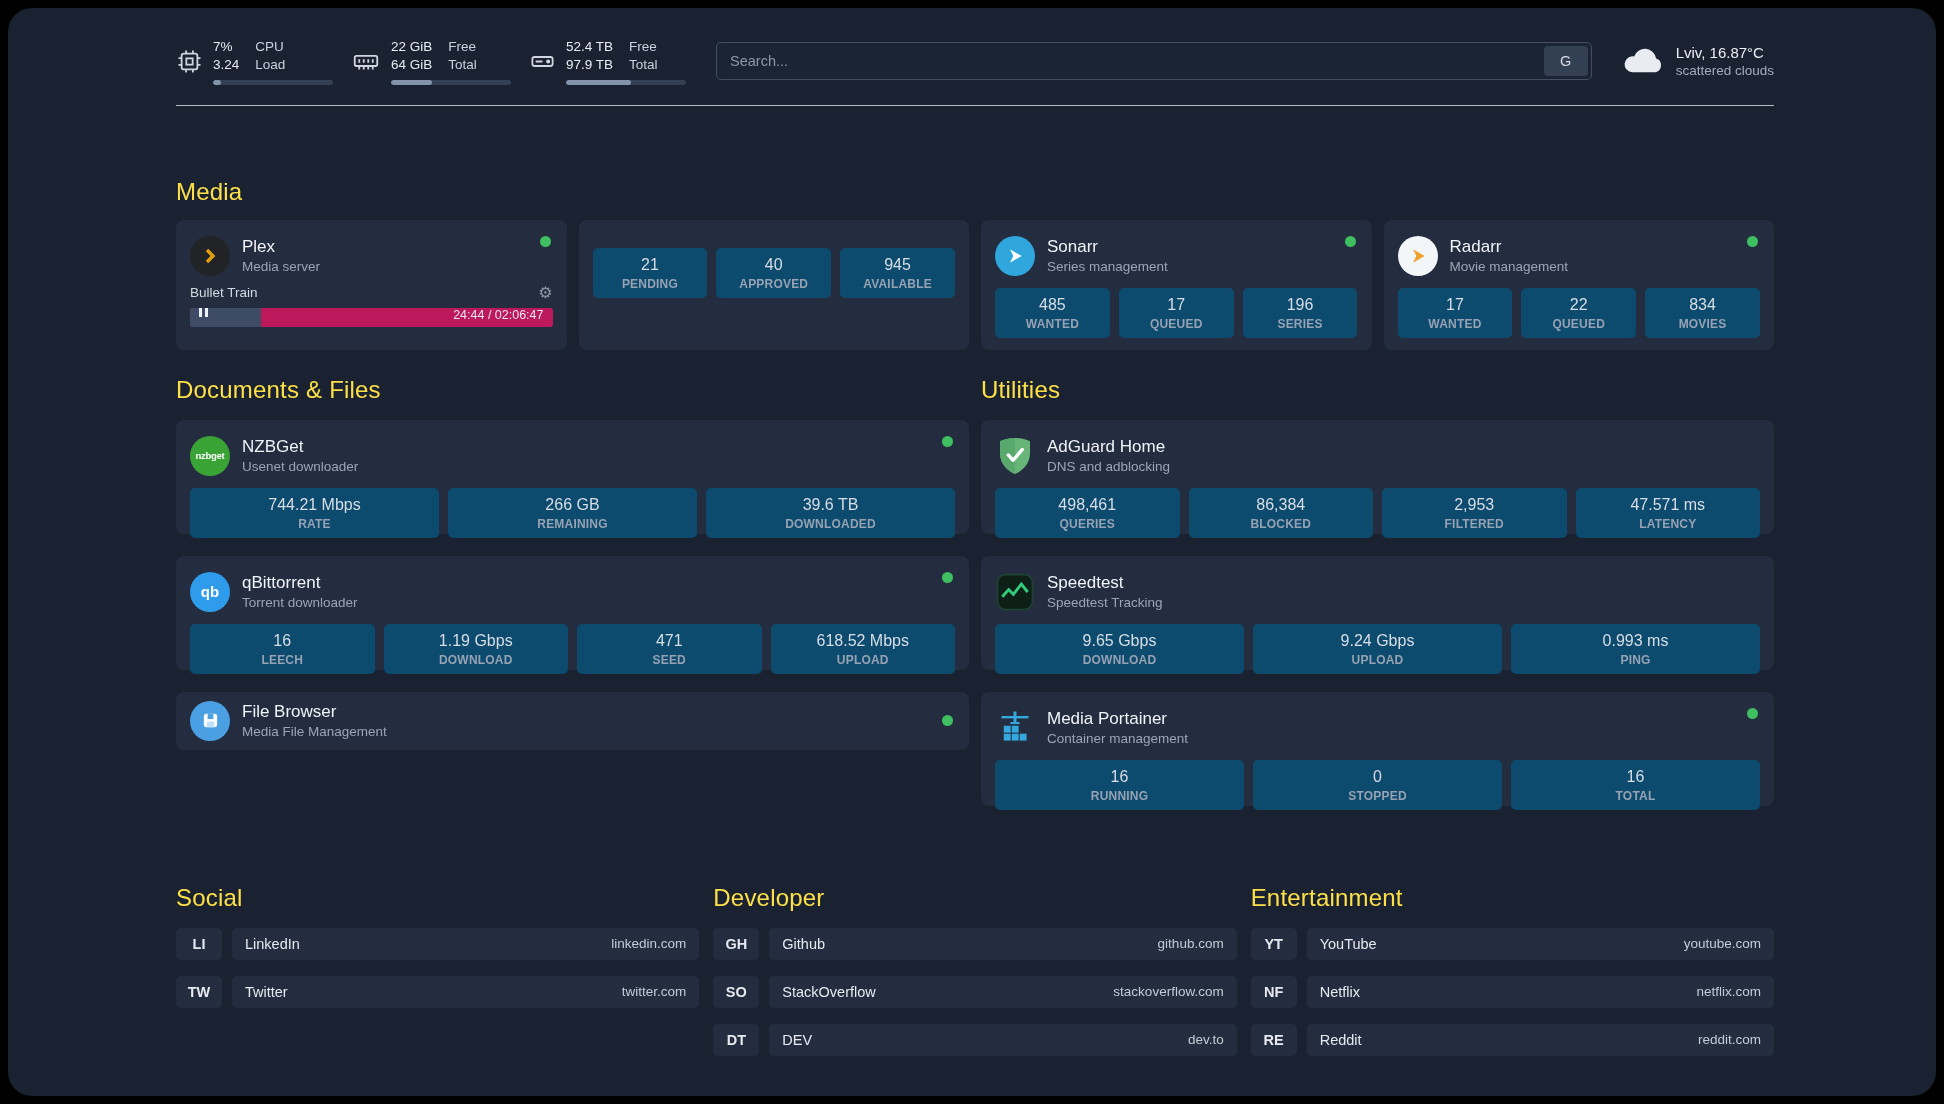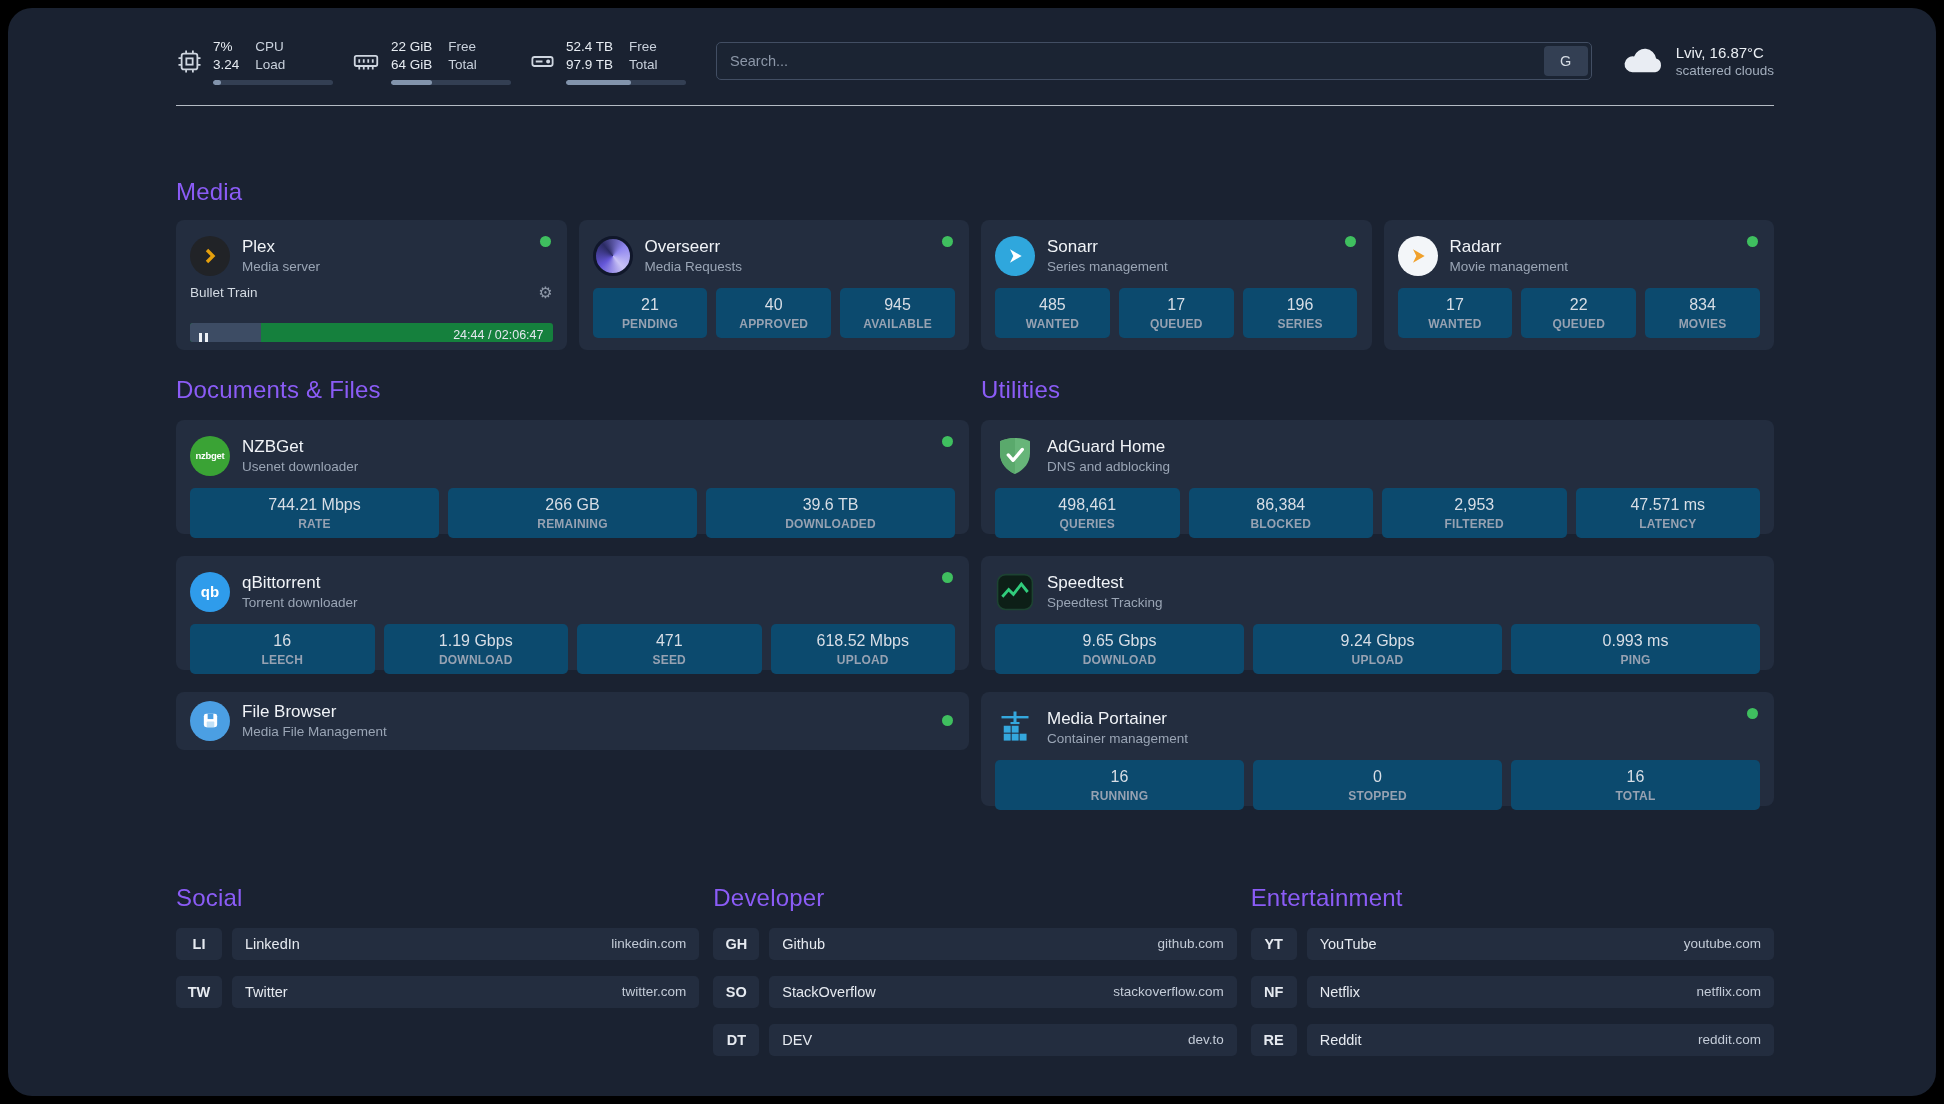--- a/index.html
+++ b/index.html
@@ -24,21 +24,21 @@
   .search input::placeholder{color:#8c97a8}
   .search-btn{width:44px;height:100%;background:#333f53;border:none;border-radius:4px;color:#d5dbe3;font-size:14.5px;cursor:pointer;font-family:"Liberation Sans",sans-serif}
 
   .weather{display:flex;align-items:center;gap:12px}
   .w-loc{font-size:15px;color:#eaeef3}
   .w-cond{font-size:13.5px;color:#a2adbc;margin-top:2px}
 
   .divider{margin-top:20px;border:none;border-top:1px solid rgba(208,214,222,.85)}
 
   
-  h2{font-size:24px;color:#8b5cf6;font-weight:500;letter-spacing:.2px}
+  h2{font-size:24px;color:#fde047;font-weight:500;letter-spacing:.2px}
   .media-section{margin-top:72px}
   .media-section h2{margin-bottom:14px}
   .cards-row{display:flex;gap:12px}
 
   .card{background:#232d3f;border-radius:8px;padding:16px 14px;position:relative}
   .media-card{flex:1;height:130px}
   .std-card{height:114px;margin-bottom:22px}
   .sm-card{height:58px;margin-bottom:22px;display:flex;align-items:center;padding:3px 14px}
   .sm-card .card-head{flex:1}
 
@@ -50,21 +50,21 @@
 
   .stats{display:flex;gap:9px;margin-top:12px}
   .stat{flex:1;background:#0c4a6e;border-radius:5px;padding:8px 4px 7px;text-align:center}
   .stat-value{font-size:16px;color:#d8dee6}
   .stat-label{font-size:12px;color:#97a2b2;font-weight:700;margin-top:3px;letter-spacing:.2px}
 
   
   .np-row{display:flex;justify-content:space-between;align-items:center;margin-top:9px}
   .np-title{font-size:13.5px;color:#d3dae2}
   .gear{color:#8d97a7;font-size:16px;cursor:pointer;line-height:1}
-  .np-bar{margin-top:22px;height:19px;background:#15803d;border-radius:3px;position:relative;display:flex;align-items:flex-end;overflow:hidden}
+  .np-bar{margin-top:7px;height:19px;background:#be185d;border-radius:3px;position:relative;display:flex;align-items:flex-start;overflow:hidden}
   .np-fill{position:absolute;left:0;top:0;bottom:0;background:#3d4c64;width:0}
   .pause{position:relative;display:flex;gap:3px;margin-left:9px;cursor:pointer}
   .pause i{width:3px;height:9px;background:#eef1f5;display:block}
   .np-time{position:relative;margin-left:auto;margin-right:9px;font-size:12.5px;color:#e3e8ef}
 
   
   .icon-plex{background:#212327}
   .icon-overseerr{background:conic-gradient(from 140deg,#c9c3f5,#6456d8,#2b2b63,#8f86ef,#c9c3f5);border:3px solid #10172a}
   .icon-sonarr{background:#2fa7dd}
   .icon-radarr{background:#f3f6f9}
@@ -214,28 +214,20 @@
           <div class="np-fill" style="width: 19.5%;"></div>
           <span class="pause">
               <i></i>
               <i></i>
             </span>
           <span class="np-time">24:44 / 02:06:47</span>
         </div>
       </div>
 
       <div class="card media-card">
-        <div class="card-head">
-          <span class="app-icon icon-overseerr"></span>
-          <div class="app-meta">
-            <div class="app-name">Overseerr</div>
-            <div class="app-desc">Media Requests</div>
-          </div>
-          <span class="status-dot"></span>
-        </div>
         <div class="stats">
           <div class="stat">
             <div class="stat-value">21</div>
             <div class="stat-label">PENDING</div>
           </div>
           <div class="stat">
             <div class="stat-value">40</div>
             <div class="stat-label">APPROVED</div>
           </div>
           <div class="stat">

